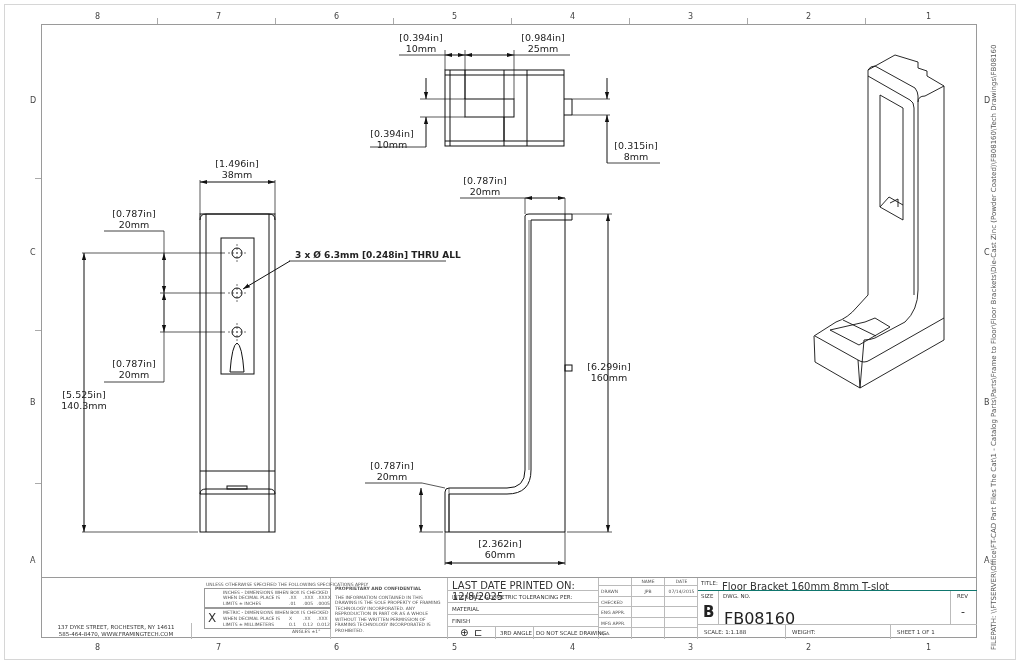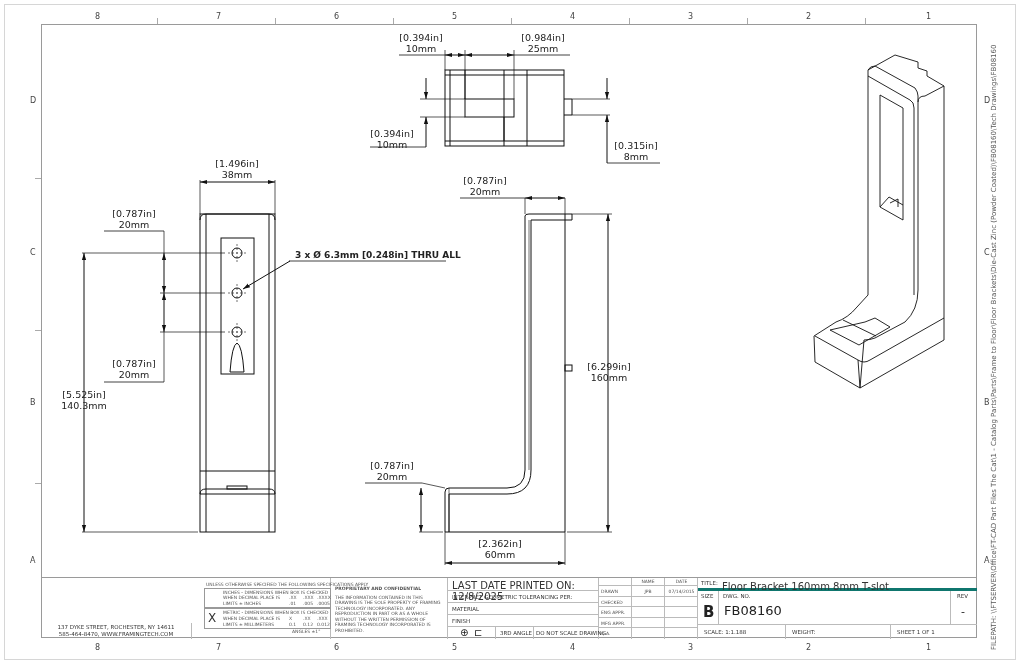--- a/index.html
+++ b/index.html
@@ -291,31 +291,31 @@
     <div class="cell tiny" style="left:0;top:39.8px;width:33px;height:10.6px;border-right:1px solid #bbb;border-bottom:1px solid #bbb;padding:3px 2px">MFG APPR.</div>
     <div class="cell" style="left:33px;top:39.8px;width:33px;height:10.6px;border-right:1px solid #bbb;border-bottom:1px solid #bbb"></div>
     <div class="cell" style="left:66px;top:39.8px;width:33px;height:10.6px;border-bottom:1px solid #bbb"></div>
 
     <div class="cell tiny" style="left:0;top:50.4px;width:33px;height:10.6px;border-right:1px solid #bbb;padding:3px 2px">Q.A.</div>
     <div class="cell" style="left:33px;top:50.4px;width:33px;height:10.6px;border-right:1px solid #bbb"></div>
     <div class="cell" style="left:66px;top:50.4px;width:33px;height:10.6px"></div>
   </div>
 
   <div class="cell" style="left:657px;top:0;width:279px;height:61px">
-    <div class="cell" style="left:0;top:0;width:279px;height:13px;border-bottom:3px solid #0f766e">
+    <div class="cell" style="left:0;top:0;width:279px;height:13px;border-bottom:1px solid #0f766e">
       <span class="abs sm" style="left:3px;top:2px">TITLE:</span>
       <span class="abs md" style="left:24px;top:3px">Floor Bracket 160mm 8mm T-slot</span>
     </div>
     <div class="cell" style="left:0;top:13px;width:21px;height:34px;border-right:1px solid #bbb;border-bottom:1px solid #bbb">
       <span class="abs sm" style="left:3px;top:2px">SIZE</span>
       <span class="abs" style="left:5px;top:12px;font-size:15px;font-weight:bold">B</span>
     </div>
     <div class="cell" style="left:21px;top:13px;width:232px;height:34px;border-right:1px solid #bbb;border-bottom:1px solid #bbb">
       <span class="abs sm" style="left:4px;top:2px">DWG. NO.</span>
-      <span class="abs" style="left:5px;top:12px;font-size:13px">FB08160</span>
+      <span class="abs" style="left:5px;top:18px;font-size:16px">FB08160</span>
     </div>
     <div class="cell" style="left:253px;top:13px;width:26px;height:34px;border-bottom:1px solid #bbb">
       <span class="abs sm" style="left:6px;top:2px">REV</span>
       <span class="abs" style="left:10px;top:14px;font-size:11px">-</span>
     </div>
     <div class="cell sm" style="left:0;top:47px;width:88px;height:14px;border-right:1px solid #bbb;padding:4px 6px">SCALE: 1:1.188</div>
     <div class="cell sm" style="left:88px;top:47px;width:105px;height:14px;border-right:1px solid #bbb;padding:4px 6px">WEIGHT:</div>
     <div class="cell sm" style="left:193px;top:47px;width:86px;height:14px;padding:4px 6px">SHEET 1 OF 1</div>
   </div>
 </div>

